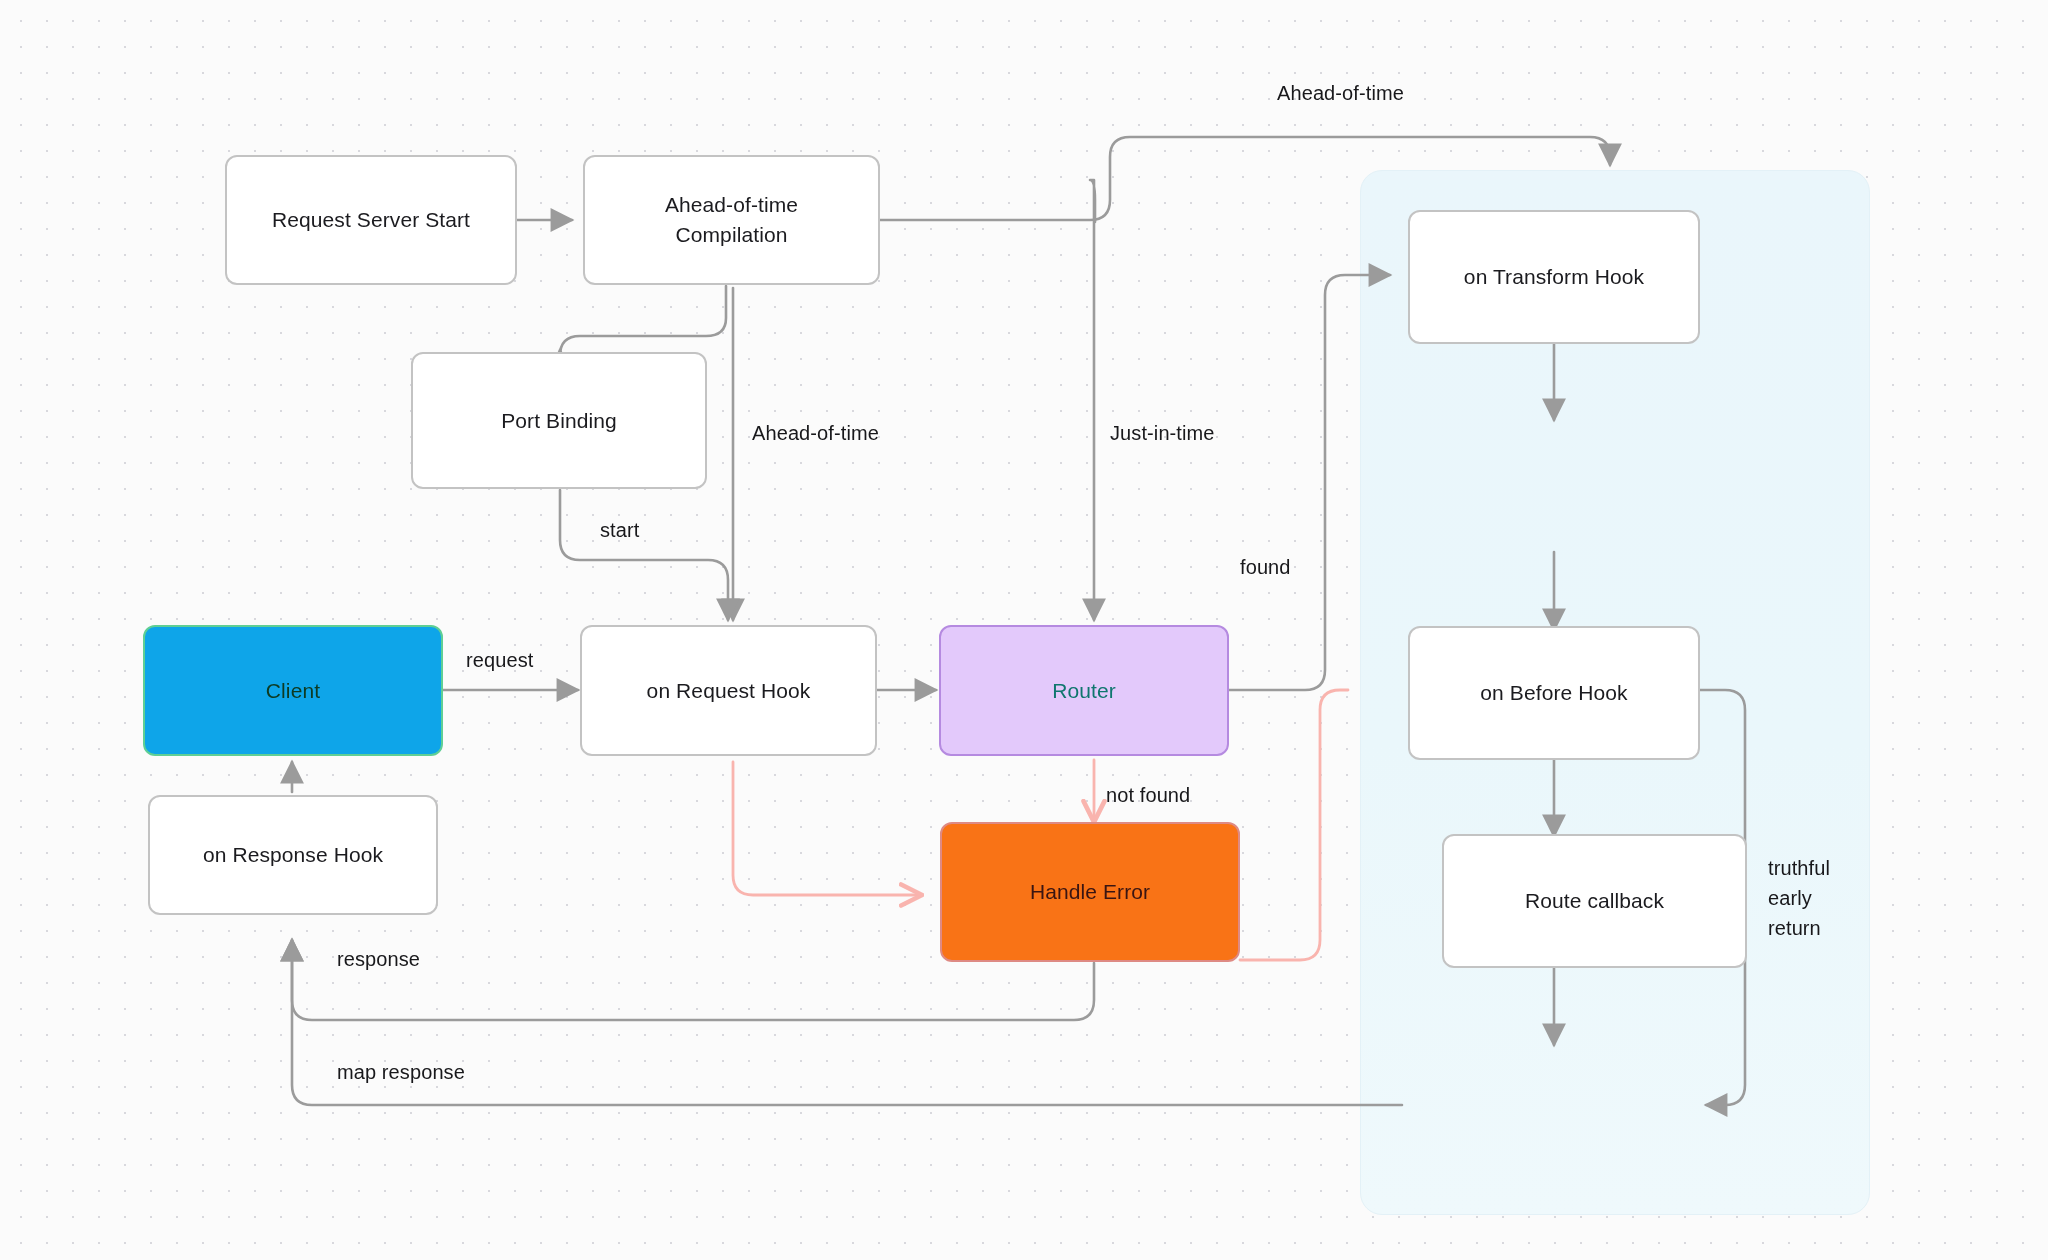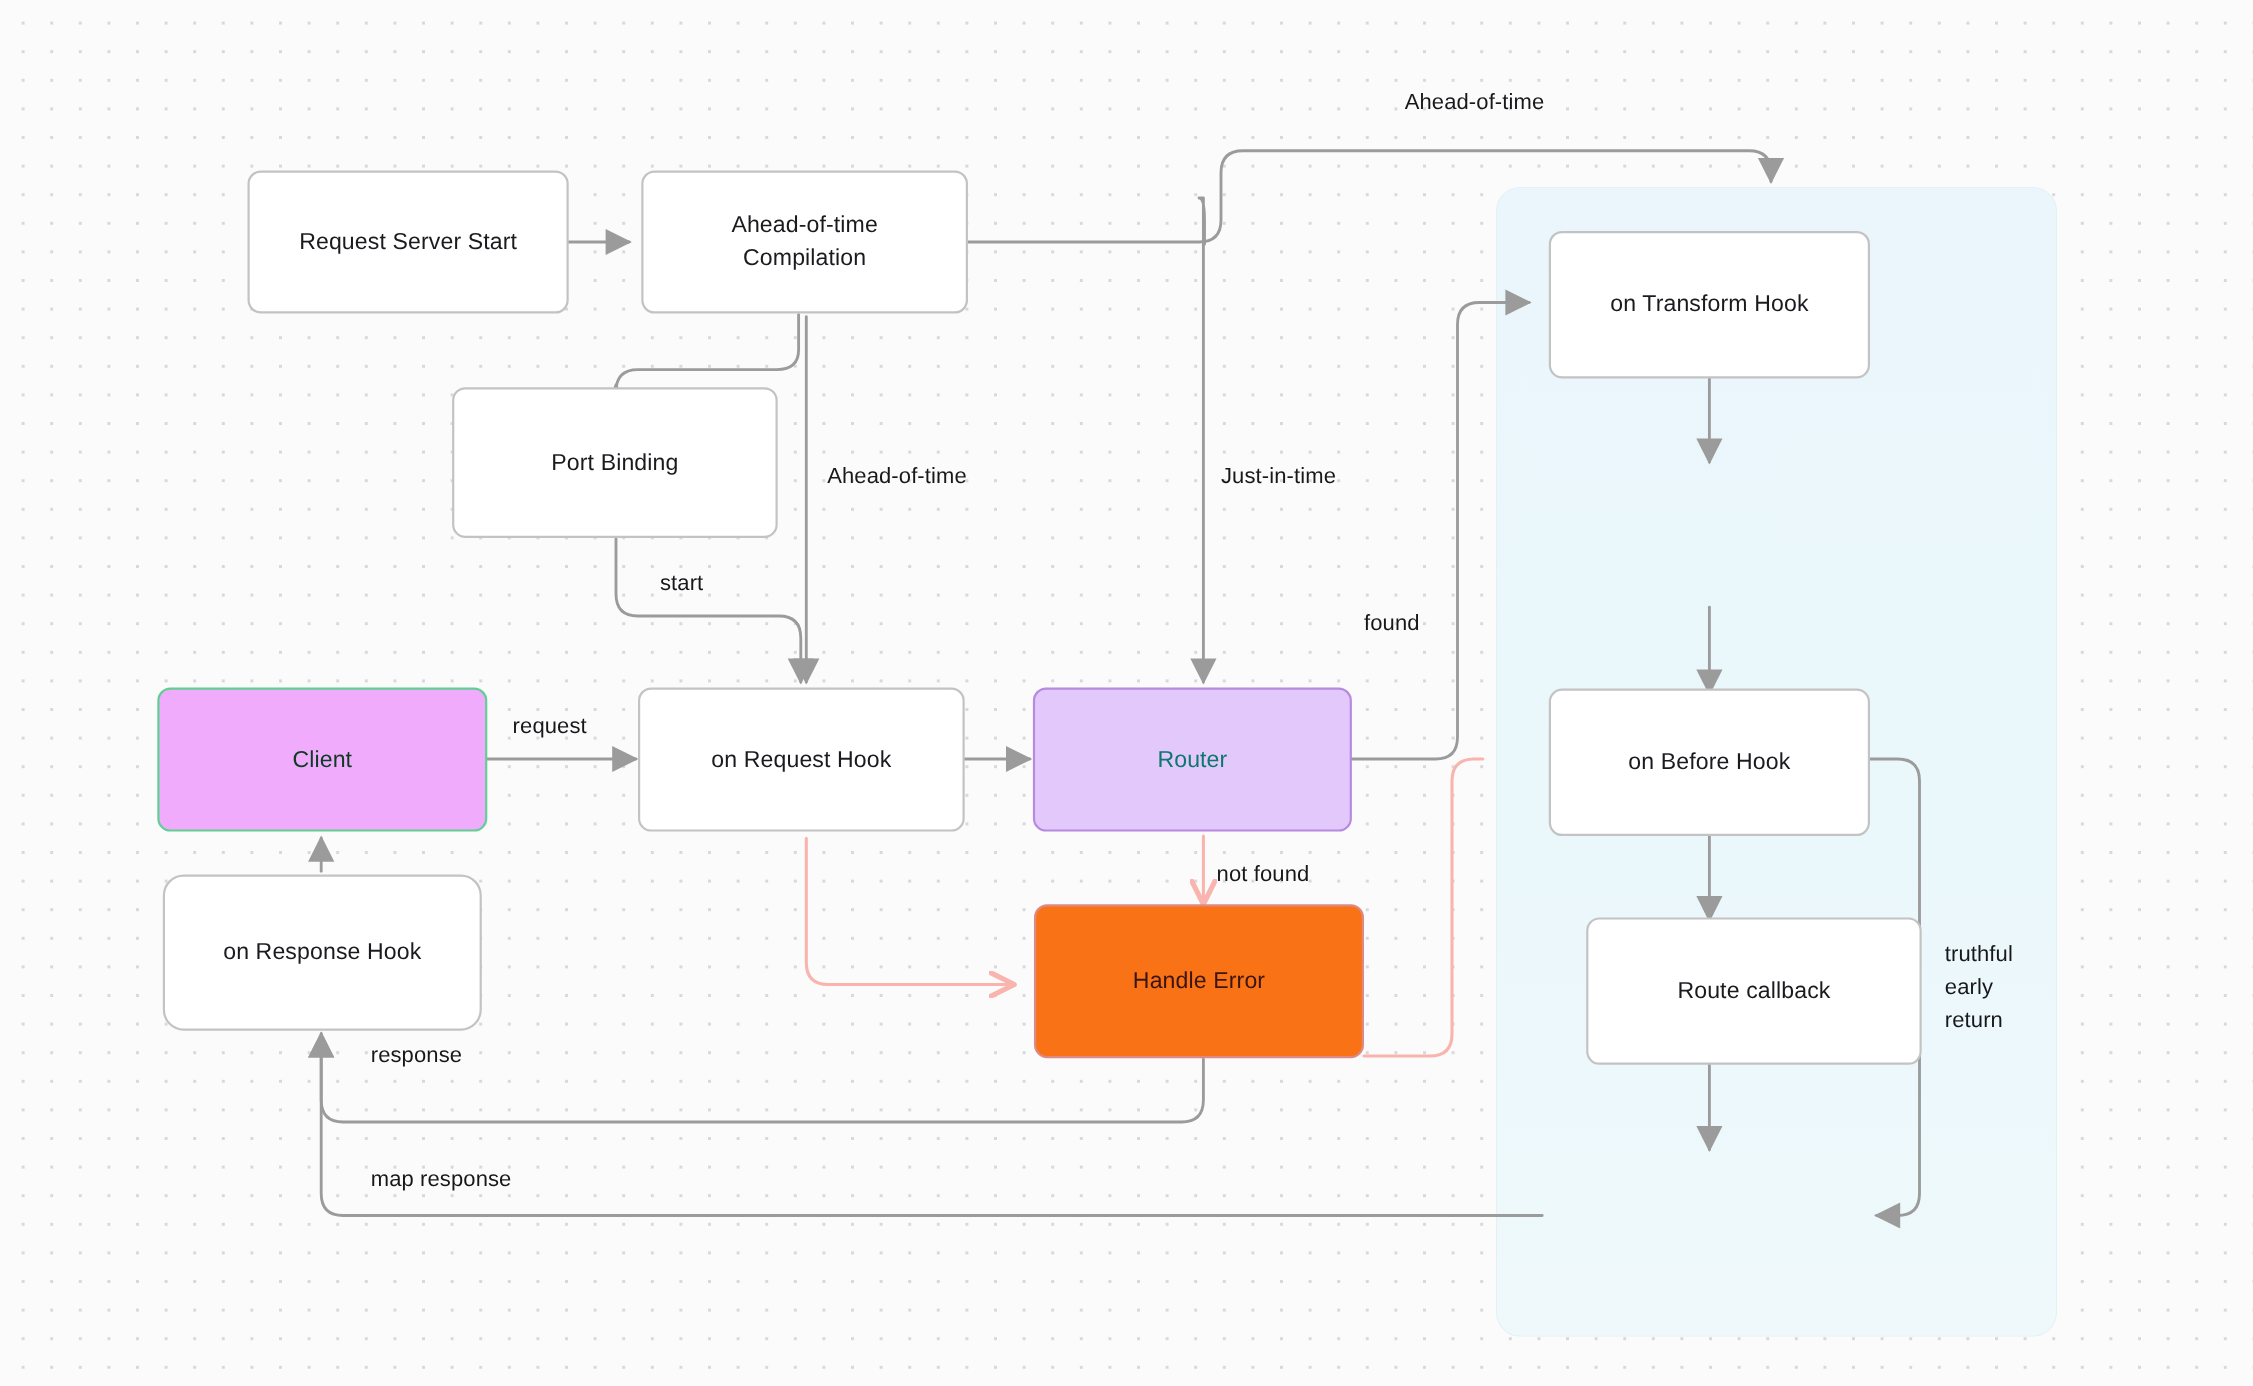--- a/index.html
+++ b/index.html
@@ -33,21 +33,21 @@
     display:flex;align-items:center;justify-content:center;
     text-align:center;
     border-radius:12px;
     border:2.5px solid #c3c3c3;
     background:#ffffff;
     color:#1b1b1f;
     font-size:21px;
     line-height:1.42;
     letter-spacing:.1px;
   }
-  .node.green{background:#f0abfc;border-color:#5fcf94;color:#0d3b23;}
+  .node.green{background:#0ea5e9;border-color:#5fcf94;color:#0d3b23;}
   .node.purple{background:#e3c9fb;border-color:#b58ae0;color:#0f766e;}
   .node.red{background:#f97316;border-color:#de8a84;color:#3a1512;}
 
   .elabel{
     position:absolute;
     font-size:20px;
     color:#18181b;
     white-space:pre;
     line-height:1.5;
     letter-spacing:.1px;
@@ -140,21 +140,21 @@
   </div>
 
   <div class="node" style="left:580px;top:625px;width:297px;height:131px;">
     <span>on Request Hook</span>
   </div>
 
   <div class="node purple" style="left:939px;top:625px;width:290px;height:131px;">
     <span>Router</span>
   </div>
 
-  <div class="node" style="left:148px;top:795px;width:290px;height:142px;border-radius:19px;">
+  <div class="node" style="left:148px;top:795px;width:290px;height:120px;">
     <span>on Response Hook</span>
   </div>
 
   <div class="node red" style="left:940px;top:822px;width:300px;height:140px;">
     <span>Handle Error</span>
   </div>
 
   <div class="node" style="left:1408px;top:210px;width:292px;height:134px;">
     <span>on Transform Hook</span>
   </div>

